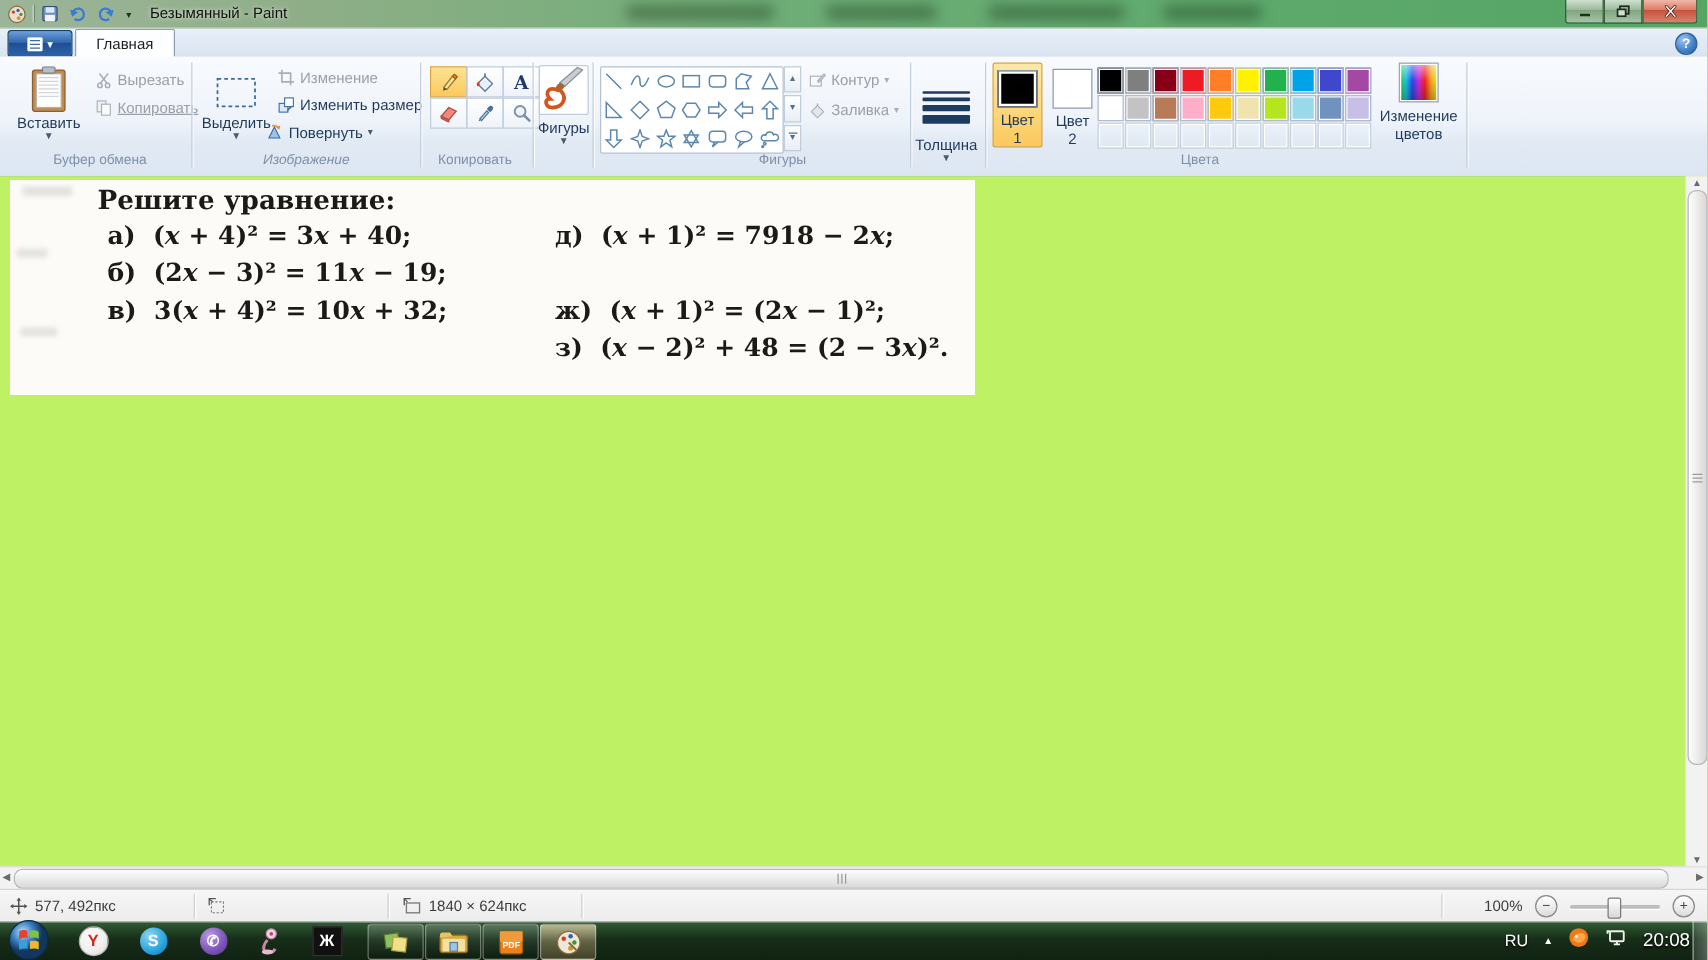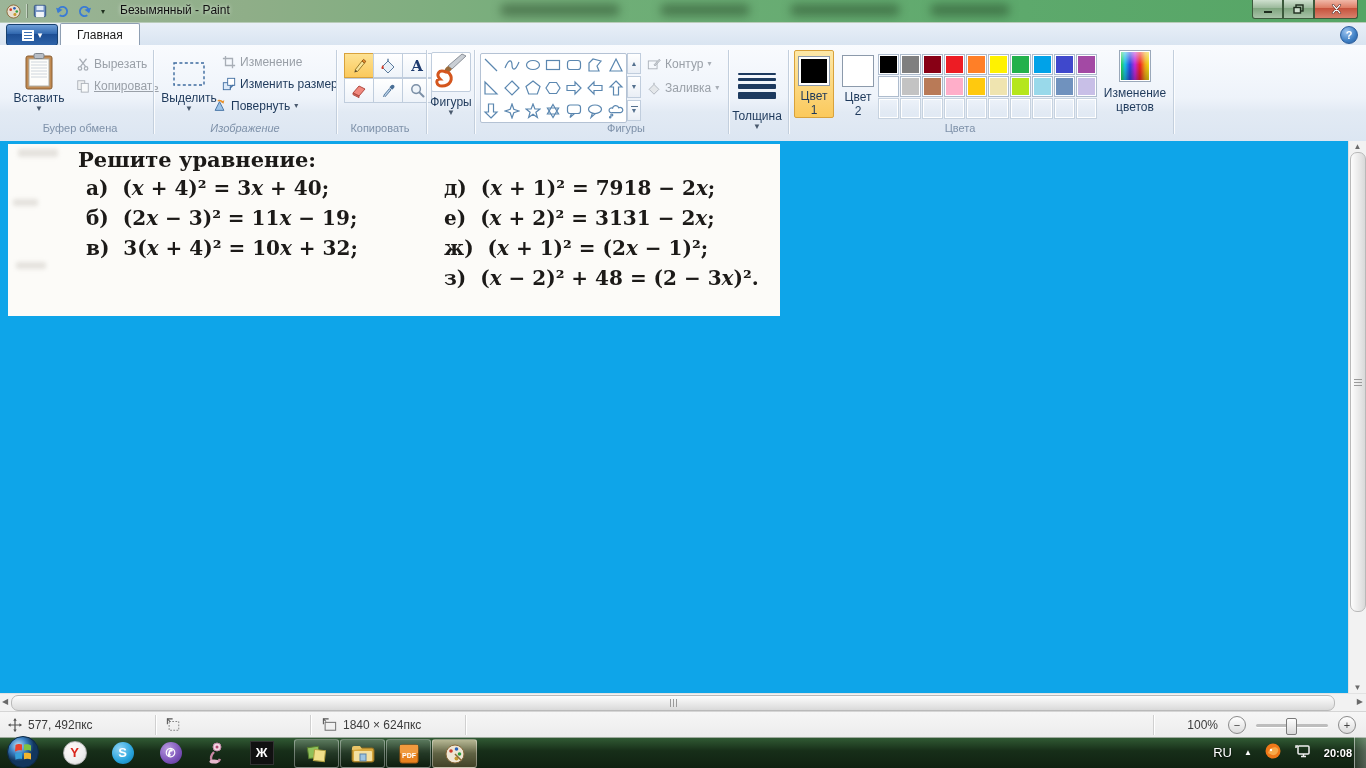--- a/index.html
+++ b/index.html
@@ -61,21 +61,21 @@
     font-size:12px;color:#1e395b;padding-top:5px;box-sizing:border-box;line-height:14px;}
   .colorbig.selected{background:linear-gradient(#fde8a8,#fbc95c);border:1px solid #d8a23c;}
   .cswatch{width:30px;height:30px;border:1px solid #8c9aab;box-shadow:inset 0 0 0 2px #fff;margin-bottom:3px;}
   .editcolors{position:absolute;left:1103px;top:5px;width:64px;display:flex;flex-direction:column;align-items:center;font-size:12px;color:#1e395b;line-height:14px;text-align:center;}
   .rainbow{width:30px;height:30px;border:1px solid #9aa8ba;box-shadow:inset 0 0 0 1px #fff;margin-bottom:4px;
     background:linear-gradient(rgba(255,255,255,.55),rgba(255,255,255,0) 45%,rgba(0,0,0,.25)),
                linear-gradient(90deg,#2bd42b,#18c0e8,#2a48e0,#c428d8,#f02222,#f0a818,#e8e818);}
   .thick-icon{display:flex;flex-direction:column;gap:3px;width:38px;margin:6px 0 4px;}
   .thick-icon span{background:#1d3a5f;border-radius:1px;}
   
-  .canvas-area{position:absolute;left:0;top:141px;width:1366px;height:552px;background:#0ea5e9;}
+  .canvas-area{position:absolute;left:0;top:141px;width:1366px;height:552px;background:#bef264;}
   .page-image{position:absolute;left:8px;top:3px;width:772px;height:172px;background:#fcfbf8;}
   .pg-heading{position:absolute;left:70px;top:3px;font-family:"DejaVu Serif",serif;font-weight:bold;font-size:21px;color:#1c1a18;}
   .eq-row{position:absolute;font-family:"DejaVu Serif",serif;font-weight:bold;font-size:20px;color:#1c1a18;white-space:nowrap;}
   .eq-label{display:inline-block;}
   .eq-text i{font-style:italic;}
   .scan-smudge{position:absolute;background:#b9b4ac;opacity:.35;filter:blur(2px);border-radius:2px;}
   
   .vscroll{position:absolute;right:0;top:141px;width:17px;height:552px;background:#f2f2f2;border-left:1px solid #e2e2e2;}
   .vthumb{position:absolute;left:1px;top:11px;width:14px;height:458px;border:1px solid #b9b9b9;border-radius:7px;
     background:linear-gradient(90deg,#fdfdfd,#e8e8e8 60%,#d9d9d9);}
@@ -102,21 +102,21 @@
     background:linear-gradient(rgba(40,70,40,.55),rgba(12,25,12,.78) 45%,rgba(8,18,8,.85));
     box-shadow:inset 0 1px 0 rgba(255,255,255,.25);display:flex;align-items:center;}
   .orb{position:absolute;left:5px;top:-3px;width:36px;height:36px;}
   .tk-icon{position:absolute;top:3px;width:25px;height:25px;display:flex;align-items:center;justify-content:center;}
   .tk-app{position:absolute;top:2px;width:43px;height:27px;border:1px solid rgba(255,255,255,.35);border-radius:3px;
     background:linear-gradient(rgba(255,255,255,.22),rgba(255,255,255,.06) 50%,rgba(0,0,0,.15));
     display:flex;align-items:center;justify-content:center;}
   .tk-app.active{background:linear-gradient(rgba(255,235,200,.65),rgba(235,200,150,.35) 50%,rgba(180,140,90,.3));}
   .tray{position:absolute;right:14px;top:0;height:31px;display:flex;align-items:center;gap:12px;color:#fff;}
   .tray .lang{font-size:13px;text-shadow:0 1px 2px #000;}
-  .tray .clock{font-size:11px;text-shadow:0 1px 2px #000;font-weight:bold;}
+  .tray .clock{font-size:15px;text-shadow:0 1px 2px #000;}
   .showdesk{position:absolute;right:0;top:0;width:11px;height:31px;background:linear-gradient(90deg,rgba(255,255,255,.12),rgba(255,255,255,.28));border-left:1px solid rgba(255,255,255,.4);}
   .circle-icon{width:22px;height:22px;border-radius:50%;display:flex;align-items:center;justify-content:center;color:#fff;font-weight:bold;font-size:13px;}
 </style>
 </head>
 <body>
 
 <div class="screen">
 
   <div class="titlebar">
     <div class="tb-blob" style="left:500px;width:120px;"></div>
@@ -503,21 +503,20 @@
       <div class="scan-smudge" style="left:10px;top:5px;width:40px;height:8px;"></div>
       <div class="scan-smudge" style="left:5px;top:55px;width:25px;height:7px;"></div>
       <div class="scan-smudge" style="left:8px;top:118px;width:30px;height:7px;"></div>
       <div class="pg-heading">Решите уравнение:</div>
       <div id="eq-left"></div>
       <div id="eq-right"></div>
     <div class="eq-row" style="left: 78px; top: 32px;"><span class="eq-label">а)</span>&nbsp; <span class="eq-text">(<i>x</i> + 4)² = 3<i>x</i> + 40;</span></div>
         <div class="eq-row" style="left: 78px; top: 62px;"><span class="eq-label">б)</span>&nbsp; <span class="eq-text">(2<i>x</i> − 3)² = 11<i>x</i> − 19;</span></div>
         <div class="eq-row" style="left: 78px; top: 92px;"><span class="eq-label">в)</span>&nbsp; <span class="eq-text">3(<i>x</i> + 4)² = 10<i>x</i> + 32;</span></div>
         <div class="eq-row" style="left: 436px; top: 32px;"><span class="eq-label">д)</span>&nbsp; <span class="eq-text">(<i>x</i> + 1)² = 7918 − 2<i>x</i>;</span></div>
-        <div class="eq-row" style="left: 436px; top: 62px;"><span class="eq-label">е)</span>&nbsp; <span class="eq-text">(<i>x</i> + 2)² = 3131 − 2<i>x</i>;</span></div>
         <div class="eq-row" style="left: 436px; top: 92px;"><span class="eq-label">ж)</span>&nbsp; <span class="eq-text">(<i>x</i> + 1)² = (2<i>x</i> − 1)²;</span></div>
         <div class="eq-row" style="left: 436px; top: 122px;"><span class="eq-label">з)</span>&nbsp; <span class="eq-text">(<i>x</i> − 2)² + 48 = (2 − 3<i>x</i>)².</span></div>
       </div>
   </div>
 
   <div class="vscroll">
     <div class="varrow" style="top:0;">▲</div>
     <div class="vthumb">
         <span class="grip-v"></span>
       </div>

